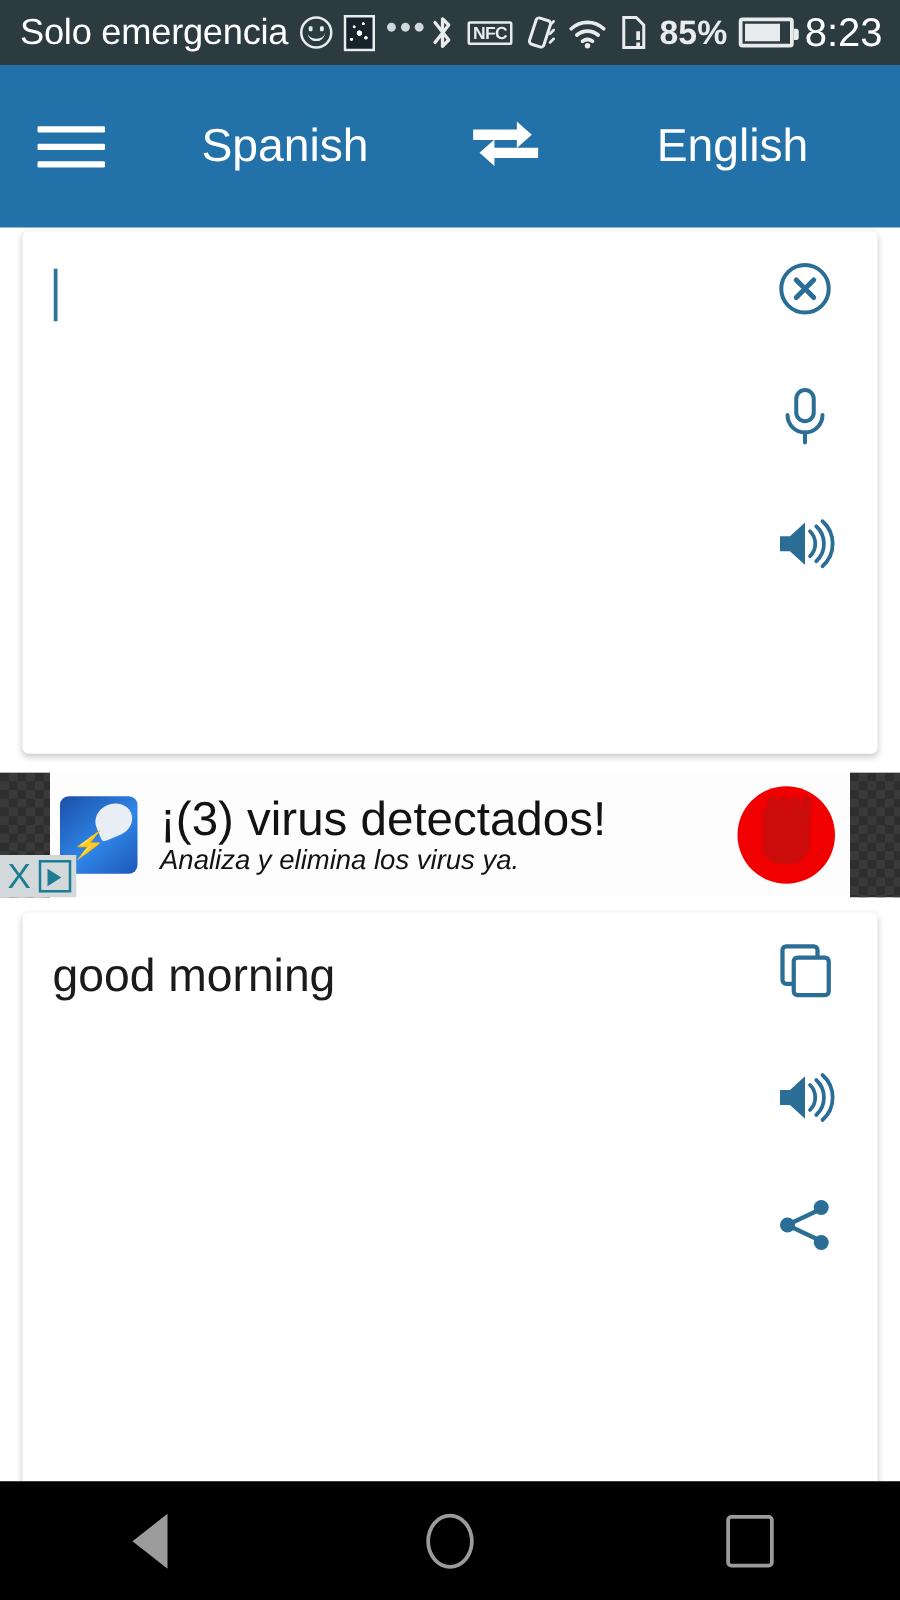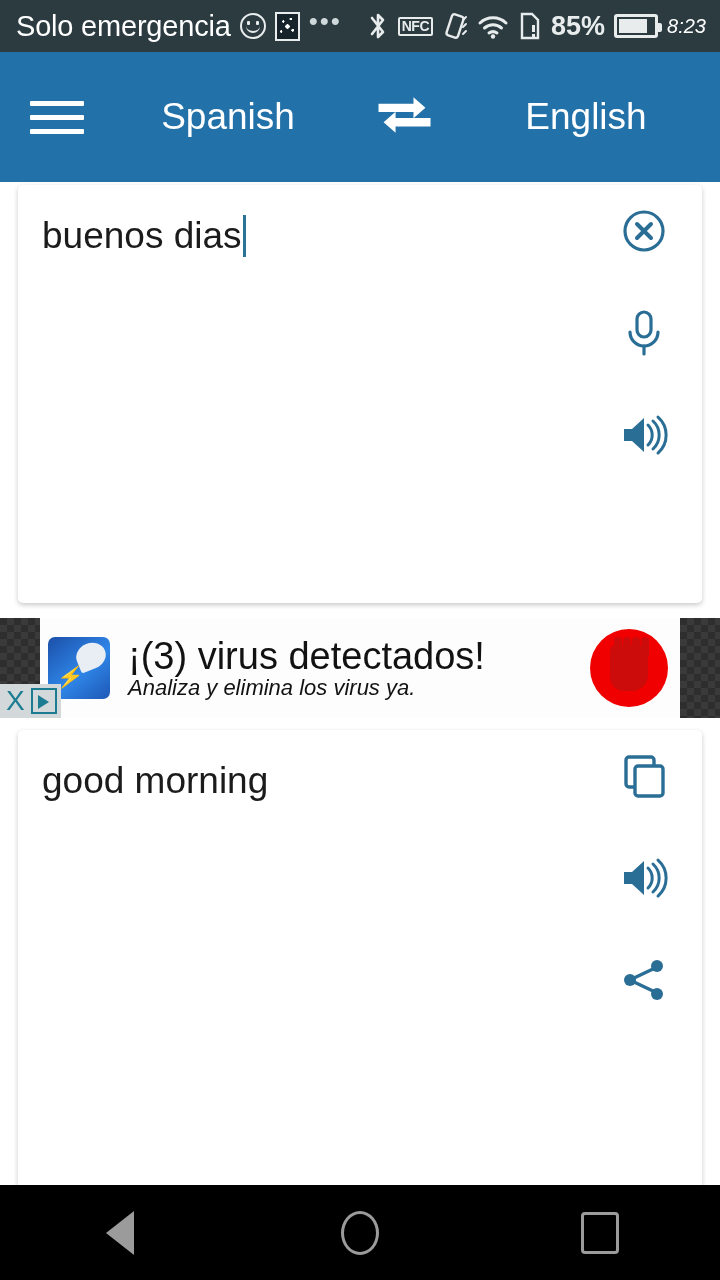--- a/index.html
+++ b/index.html
@@ -125,21 +125,21 @@
     width: 4px; height: 9px;
     background: #e8eced;
     border-radius: 0 2px 2px 0;
   }
   .batt-body i {
     position: absolute;
     left: 2px; top: 2px; bottom: 2px;
     width: 28px;
     background: #e8eced;
   }
-  .clock { color: #ffffff; font-size: 20px; font-style: italic; }
+  .clock { color: #ffffff; font-size: 32px; }
 
   
   .appbar {
     position: absolute;
     top: 52px; left: 0;
     width: 720px; height: 130px;
     background: #2271a8;
     display: flex;
     align-items: center;
   }
@@ -440,21 +440,21 @@
     <div class="swap">
       <svg width="62" height="50" viewBox="0 0 62 50">
         <path d="M6 17 h38 v-7 l13 11.5 -13 11.5 v-7 h-38 z" fill="#ffffff" transform="translate(-3,-4) scale(0.92)"></path>
         <path d="M56 36 h-38 v-7 l-13 11.5 13 11.5 v-7 h38 z" fill="#ffffff" transform="translate(3,-7) scale(0.92)"></path>
       </svg>
     </div>
     <div class="lang">English</div>
   </div>
 
   <div class="card" id="input-card">
-    <div class="card-text"><span>buenos dias</span><span class="caret"></span></div>
+    <div class="card-text"><span class="caret"></span></div>
     <div class="icon-col">
       <div class="icon-btn">
         <svg width="46" height="46" viewBox="0 0 46 46">
           <circle cx="23" cy="23" r="19" fill="none" stroke="#2a6e96" stroke-width="3.2"></circle>
           <path d="M16 16 L30 30 M30 16 L16 30" stroke="#2a6e96" stroke-width="4" stroke-linecap="round"></path>
         </svg>
       </div>
       <div class="icon-btn">
         <svg width="44" height="50" viewBox="0 0 44 50">
           <rect x="15" y="4" width="14" height="25" rx="7" fill="none" stroke="#2a6e96" stroke-width="3.2"></rect>

